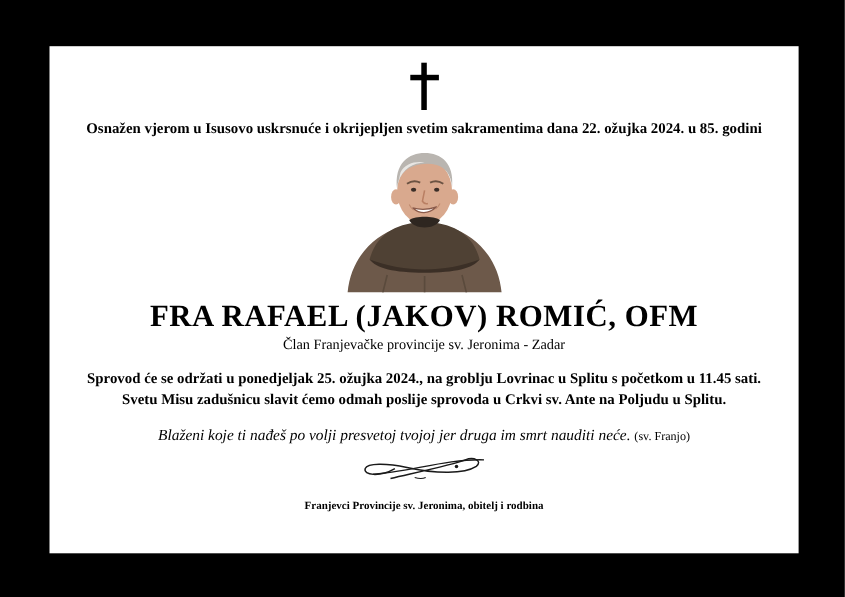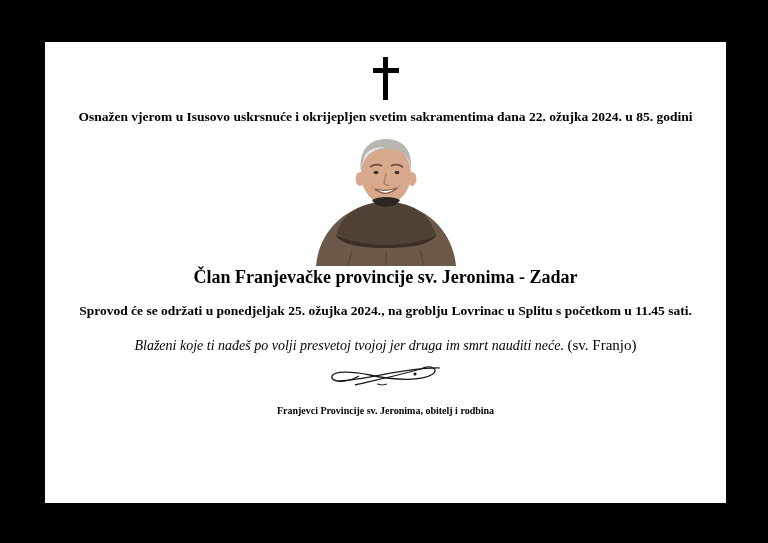--- a/index.html
+++ b/index.html
@@ -51,26 +51,26 @@
 
   .deceased-name{
     margin-top:6px;
     font-size:28px;
     font-weight:bold;
     letter-spacing:.5px;
     white-space:nowrap;
   }
   .affiliation{
     margin-top:1px;
-    font-size:18px;
-    font-weight:bold;
+    font-size:13px;
+    font-weight:normal;
     white-space:nowrap;
   }
   .quote{margin-top:15px;font-style:italic;font-size:14px;line-height:1.4;}
-  .quote .attr{font-style:normal;font-size:15px;font-family:Liberation Serif, serif;}
+  .quote .attr{font-style:normal;font-size:11px;font-family:Liberation Serif, serif;}
   .flourish{margin-top:3px;width:122px;height:30px;flex:0 0 auto;}
   .closing{
     margin-top:14px;
     font-weight:bold;
     font-size:10px;
     white-space:nowrap;
   }
 </style>
 </head>
 <body>
@@ -112,24 +112,26 @@
     <path d="M18 130 C21 98 42 78 64 71 L88 77 L112 71 C134 78 155 98 158 130 Z" style="fill:var(--habit)"></path>
 
     <path d="M38 100 C44 76 64 66 88 66 C112 66 132 76 138 100 C116 114 60 114 38 100 Z" style="fill:var(--cape-solid)"></path>
     <path d="M38 100 C70 112 106 112 138 100 C132 108 116 112 88 112 C60 112 44 108 38 100 Z" style="fill:#3b2f26"></path>
 
     <path d="M74 64 C78 73 98 73 102 64 C96 60 80 60 74 64 Z" style="fill:#2e2620"></path>
 
     <path d="M54 114 L50 130 M88 115 L88 130 M122 114 L126 130" style="fill:none;stroke:#5a4a3c;stroke-width:1.5"></path>
   </svg>
 
+  <div class="deceased-name">FRA RAFAEL (JAKOV) ROMIĆ, OFM</div>
   <div class="affiliation">Član Franjevačke provincije sv. Jeronima - Zadar</div>
 
   <div class="funeral">
     <div class="line">Sprovod će se održati u ponedjeljak 25. ožujka 2024., na groblju Lovrinac u Splitu s početkom u 11.45 sati.</div>
+    <div class="line">Svetu Misu zadušnicu slavit ćemo odmah poslije sprovoda u Crkvi sv. Ante na Poljudu u Splitu.</div>
   </div>
 
   <div class="quote">
     <div class="line"><span>Blaženi koje ti nađeš po volji presvetoj tvojoj jer druga im smrt nauditi neće.</span> <span class="attr">(sv. Franjo)</span></div>
   </div>
 
   <svg class="flourish" viewBox="0 0 122 30" xmlns="http://www.w3.org/2000/svg" aria-hidden="true">
     <path d="M34 16 C20 24 5 22 7 16 C9 11 26 11 45 15 C72 21 97 21 108 14 C114 9 106 5 98 8 C88 12 60 18 30 25" style="fill:none;stroke:#1a1a1a;stroke-width:1.3"></path>
     <path d="M14 21 C44 20 80 7 115 8" style="fill:none;stroke:#1a1a1a;stroke-width:1.2"></path>
     <path d="M52 24 q6 2 10 0" style="fill:none;stroke:#1a1a1a;stroke-width:1"></path>

